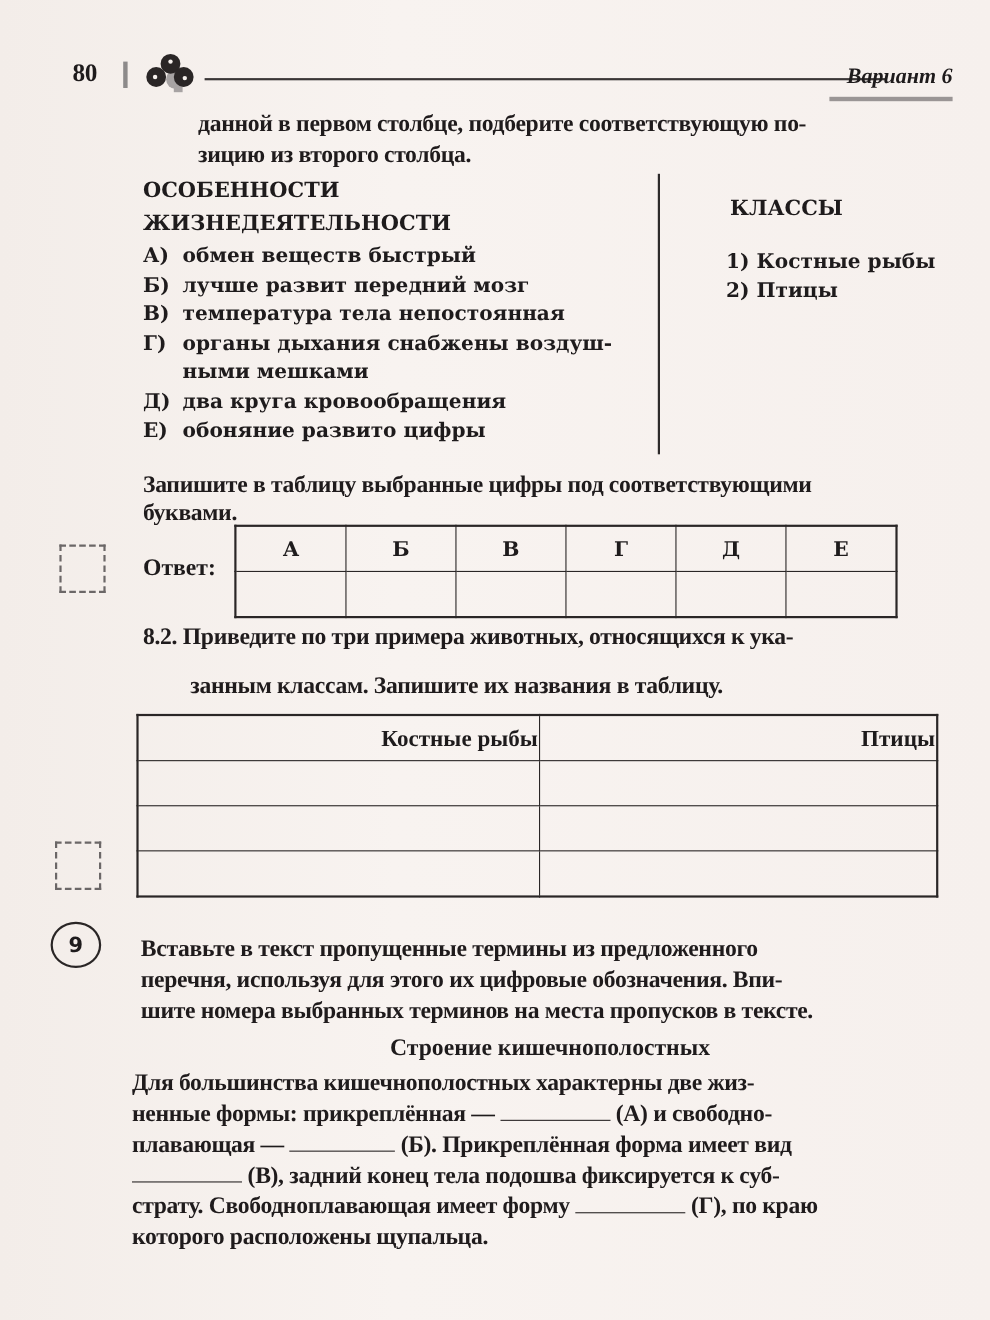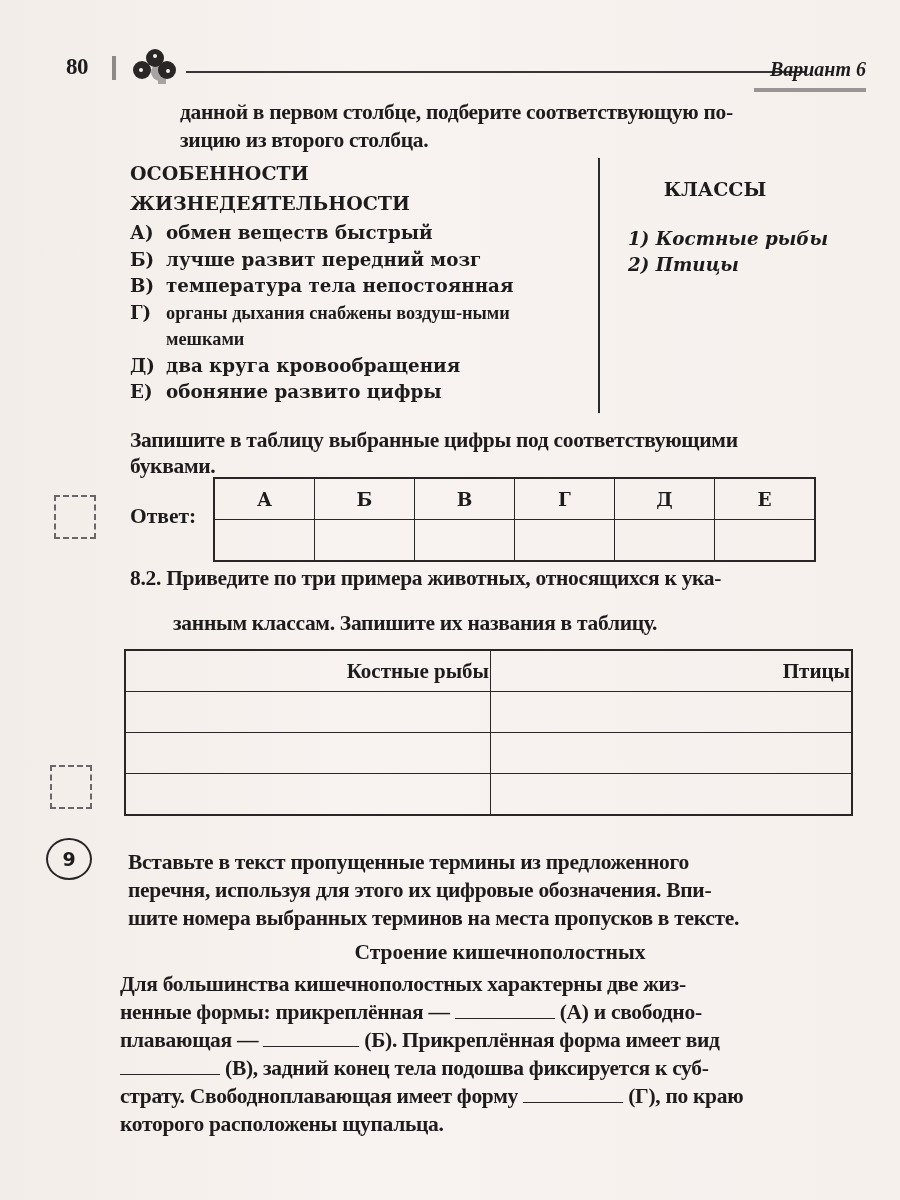--- a/index.html
+++ b/index.html
@@ -118,24 +118,23 @@
   }
   .feature-list .letter {
     width: 36px;
     flex: 0 0 36px;
   }
   .feature-list .desc {
     flex: 1;
   }
   .class-list {
     position: absolute;
-    left: 628px; top: 226px;
+    left: 660px; top: 226px;
     margin: 0; padding: 0;
     list-style: none;
-    font-style: italic;
   }
   .class-list li {
     font-family: "DejaVu Serif", serif;
     font-weight: bold;
     font-size: 18.3px;
     line-height: 26px;
   }
 
   
   .dashed-box {
@@ -259,21 +258,21 @@
     <li>
         <span class="letter">Б)</span>
         <span class="desc">лучше развит передний мозг</span>
       </li>
     <li>
         <span class="letter">В)</span>
         <span class="desc">температура тела непостоянная</span>
       </li>
     <li>
         <span class="letter">Г)</span>
-        <span class="desc" style="max-width:420px;font-family:Liberation Serif, serif;">органы дыхания снабжены воздуш-ными мешками</span>
+        <span class="desc" style="max-width:420px;">органы дыхания снабжены воздуш-ными мешками</span>
       </li>
     <li>
         <span class="letter">Д)</span>
         <span class="desc">два круга кровообращения</span>
       </li>
     <li>
         <span class="letter">Е)</span>
         <span class="desc">обоняние развито цифры</span>
       </li>
   </ul>

